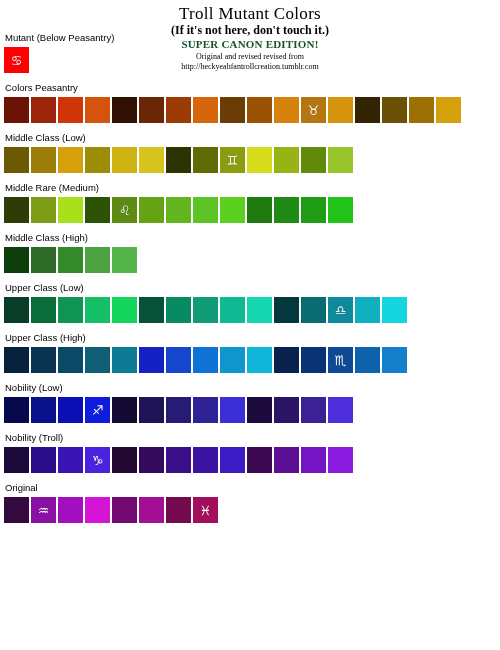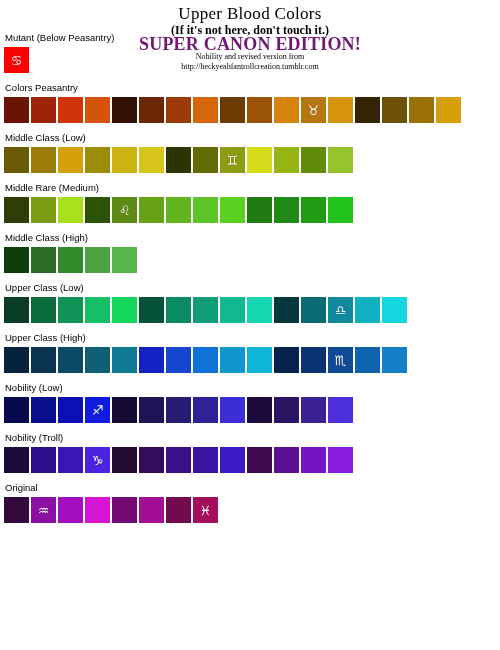--- a/index.html
+++ b/index.html
@@ -27,23 +27,23 @@
   }
   #subtitle {
     font-family: "Liberation Serif", serif;
     font-size: 12px;
     font-weight: bold;
     color: #000000;
     line-height: 14px;
   }
   #edition {
     font-family: "Liberation Serif", serif;
-    font-size: 18px;
+    font-size: 11px;
     font-weight: bold;
-    color: #701a75;
+    color: #14532d;
     line-height: 15px;
     letter-spacing: 0.2px;
   }
   #credit-1, #credit-2 {
     font-family: "Liberation Serif", serif;
     font-size: 8px;
     color: #000000;
     line-height: 10px;
   }
   #rows {
@@ -83,24 +83,24 @@
     color: #ffffff;
     font-family: "DejaVu Sans", sans-serif;
     text-shadow: 0 0 1px rgba(0,0,0,0.35);
   }
   .sym { display: block; transform: translateY(-0.5px); }
 </style>
 </head>
 <body>
 
 <div id="header">
-  <div id="title">Upper Blood Colors</div>
+  <div id="title">Troll Mutant Colors</div>
   <div id="subtitle">(If it's not here, don't touch it.)</div>
   <div id="edition">SUPER CANON EDITION!</div>
-  <div id="credit-1">Nobility and revised version from</div>
+  <div id="credit-1">Original and revised revised from</div>
   <div id="credit-2">http://heckyeahfantrollcreation.tumblr.com</div>
 </div>
 
 <div id="rows">
     <div class="tier-row">
       <div class="tier-label">Mutant (Below Peasantry)</div>
       <div class="swatch-strip">
         <div class="swatch" style="background: rgb(255, 0, 0);">
           <span class="sym">♋</span>
         </div>

